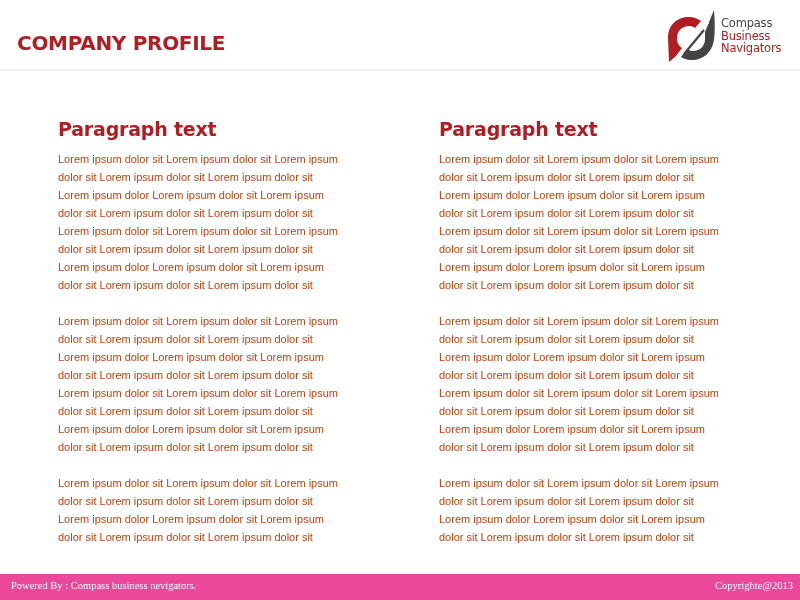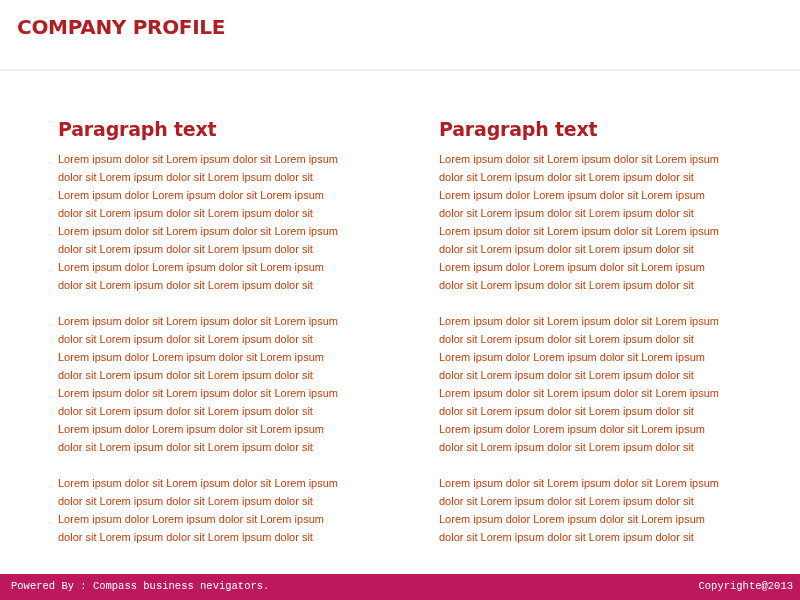--- a/index.html
+++ b/index.html
@@ -1,44 +1,60 @@
 <!DOCTYPE html>
 <html><head>
   <meta charset="utf-8">
   <style>
     * { margin: 0; padding: 0; box-sizing: border-box; }
     html, body { width: 800px; height: 600px; overflow: hidden; background: #ffffff; }
     body { position: relative; font-family: "Liberation Sans", sans-serif; }
 
     .header { position: absolute; left: 0; top: 0; width: 800px; height: 71px; background: #ffffff; border-bottom: 2px solid #efefef; }
-    .page-title { position: absolute; left: 17px; top: 15px; font-family: "DejaVu Sans", sans-serif; font-weight: bold; font-size: 20px; color: #b01e23; letter-spacing: -0.3px; }
+    .page-title { position: absolute; left: 17px; top: 31px; font-family: "DejaVu Sans", sans-serif; font-weight: bold; font-size: 20px; color: #b01e23; letter-spacing: -0.3px; }
 
     .logo { position: absolute; left: 664px; top: 8px; width: 136px; height: 56px; }
     .logo-mark { position: absolute; left: 0; top: 0; width: 54px; height: 56px; }
     .logo-text { position: absolute; left: 57px; top: 9px; font-family: "DejaVu Sans", sans-serif; font-size: 11.5px; line-height: 12.5px; letter-spacing: -0.2px; }
     .logo-text .l1 { color: #444444; display: block; }
     .logo-text .l2, .logo-text .l3 { color: #b01e23; display: block; }
 
     .column { position: absolute; top: 116px; width: 330px; }
     .col-left { left: 58px; }
     .col-right { left: 439px; }
     .col-heading { font-family: "DejaVu Sans", sans-serif; font-weight: bold; font-size: 19px; color: #b01e23; height: 34px; line-height: 26px; letter-spacing: -0.2px; }
     .para { font-family: "Liberation Sans", sans-serif; font-size: 11px; line-height: 18px; color: #c2410c; margin-bottom: 18px; }
     .para .ln { display: block; white-space: nowrap; }
 
-    .footer { position: absolute; left: 0; top: 574px; width: 800px; height: 26px; background: #be185d; color: #ffffff; font-family: Liberation Mono, monospace; font-size: 10.5px; }
+    .footer { position: absolute; left: 0; top: 574px; width: 800px; height: 26px; background: #ec4899; color: #ffffff; font-family: Liberation Serif, serif; font-size: 10.5px; }
     .footer-left { position: absolute; left: 11px; top: 6px; }
     .footer-right { position: absolute; right: 7px; top: 6px; }
   </style>
 </head>
 <body>
 
 <div class="header">
   <div class="page-title">COMPANY PROFILE</div>
 
+  <div class="logo">
+    <svg class="logo-mark" viewBox="0 0 54 56" width="54" height="56">
+
+      <path d="M5 54 L4 30 C4 17 13 9 25 9 C30 9 34 11 37 13 L31 20 C29 18.5 27 18 25 18 C18 18 13 23 13 30 C13 35 15 38 18 40 L12 48 Z" fill="#b01e23"></path>
+
+      <path d="M50 2 C51 14 51 24 50 32 C48 44 40 52 28 52 C22 52 18 50 15 47 L22 40 C24 42 26 43 29 43 C36 43 41 38 41 31 L41 24 Z" fill="#444444"></path>
+
+      <path d="M14 50 L44 14" stroke="#ffffff" stroke-width="3"></path>
+      <path d="M20 46 L40 22" stroke="#444444" stroke-width="2.2"></path>
+    </svg>
+    <div class="logo-text">
+      <span class="l1">Compass</span>
+      <span class="l2">Business</span>
+      <span class="l3">Navigators</span>
+    </div>
+  </div>
 </div>
 
 <div class="column col-left">
   <div class="col-heading">Paragraph text</div>
 
   <div class="para">
     <span class="ln">Lorem ipsum dolor sit Lorem ipsum dolor sit  Lorem ipsum</span>
     <span class="ln">dolor sit Lorem ipsum dolor sit  Lorem ipsum dolor sit</span>
     <span class="ln">Lorem ipsum dolor  Lorem ipsum dolor sit Lorem ipsum</span>
     <span class="ln">dolor sit  Lorem ipsum dolor sit Lorem ipsum dolor sit</span>

